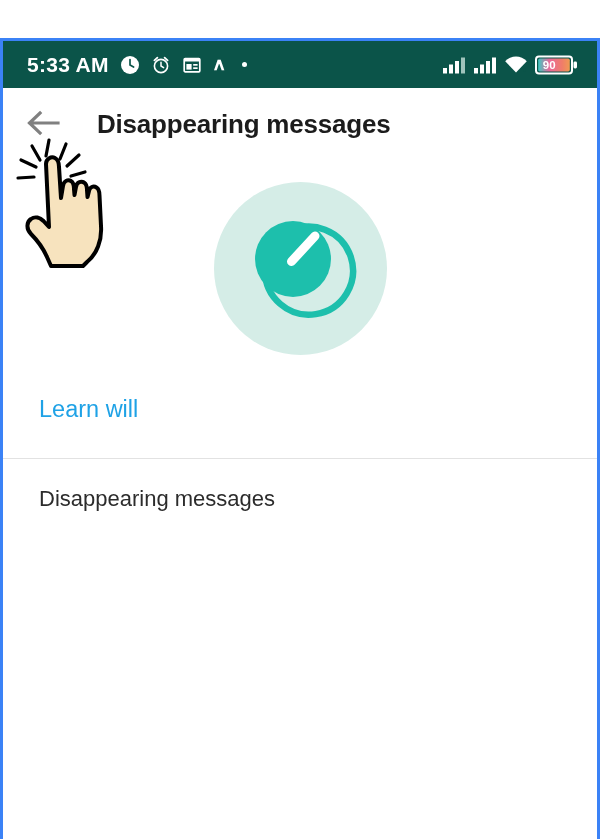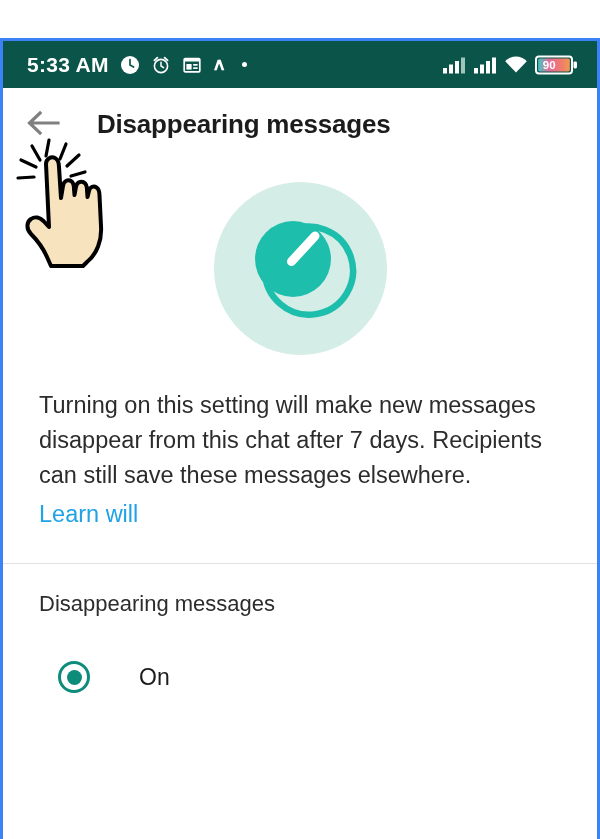--- a/index.html
+++ b/index.html
@@ -298,35 +298,28 @@
           <circle cx="58" cy="57" r="38" fill="#1DBFAC"></circle>
 
           <path d="M56.5 59.5 L80 34" stroke="#ffffff" stroke-width="9" stroke-linecap="round" fill="none"></path>
           <circle cx="56.5" cy="59.5" r="3.2" fill="#ffffff"></circle>
         </svg>
       </span>
     </div>
   </div>
 
   <div class="desc">
-    <p>Turning on this setting will make new messages disappear from this chat after 7 days. Recipients can still save these messages elsewhere.</p>
     <a class="learn-more" href="#">Learn will</a>
   </div>
 
   <div class="divider"></div>
 
   <div class="section-label">Disappearing messages</div>
 
   <div class="options">
-    <div class="option-row">
-      <span class="radio on">
-        <span class="dot"></span>
-      </span>
-      <span class="option-label">On</span>
-    </div>
   </div>
 
   <div class="hand-cursor">
     <svg width="145" height="145" viewBox="0 0 145 145">
 
       <g stroke="#000000" stroke-width="3.2" stroke-linecap="round">
         <line x1="36" y1="6" x2="33" y2="22"></line>
         <line x1="19" y1="12" x2="27" y2="26"></line>
         <line x1="8" y1="26" x2="23" y2="33"></line>
         <line x1="5" y1="44" x2="21" y2="43"></line>

